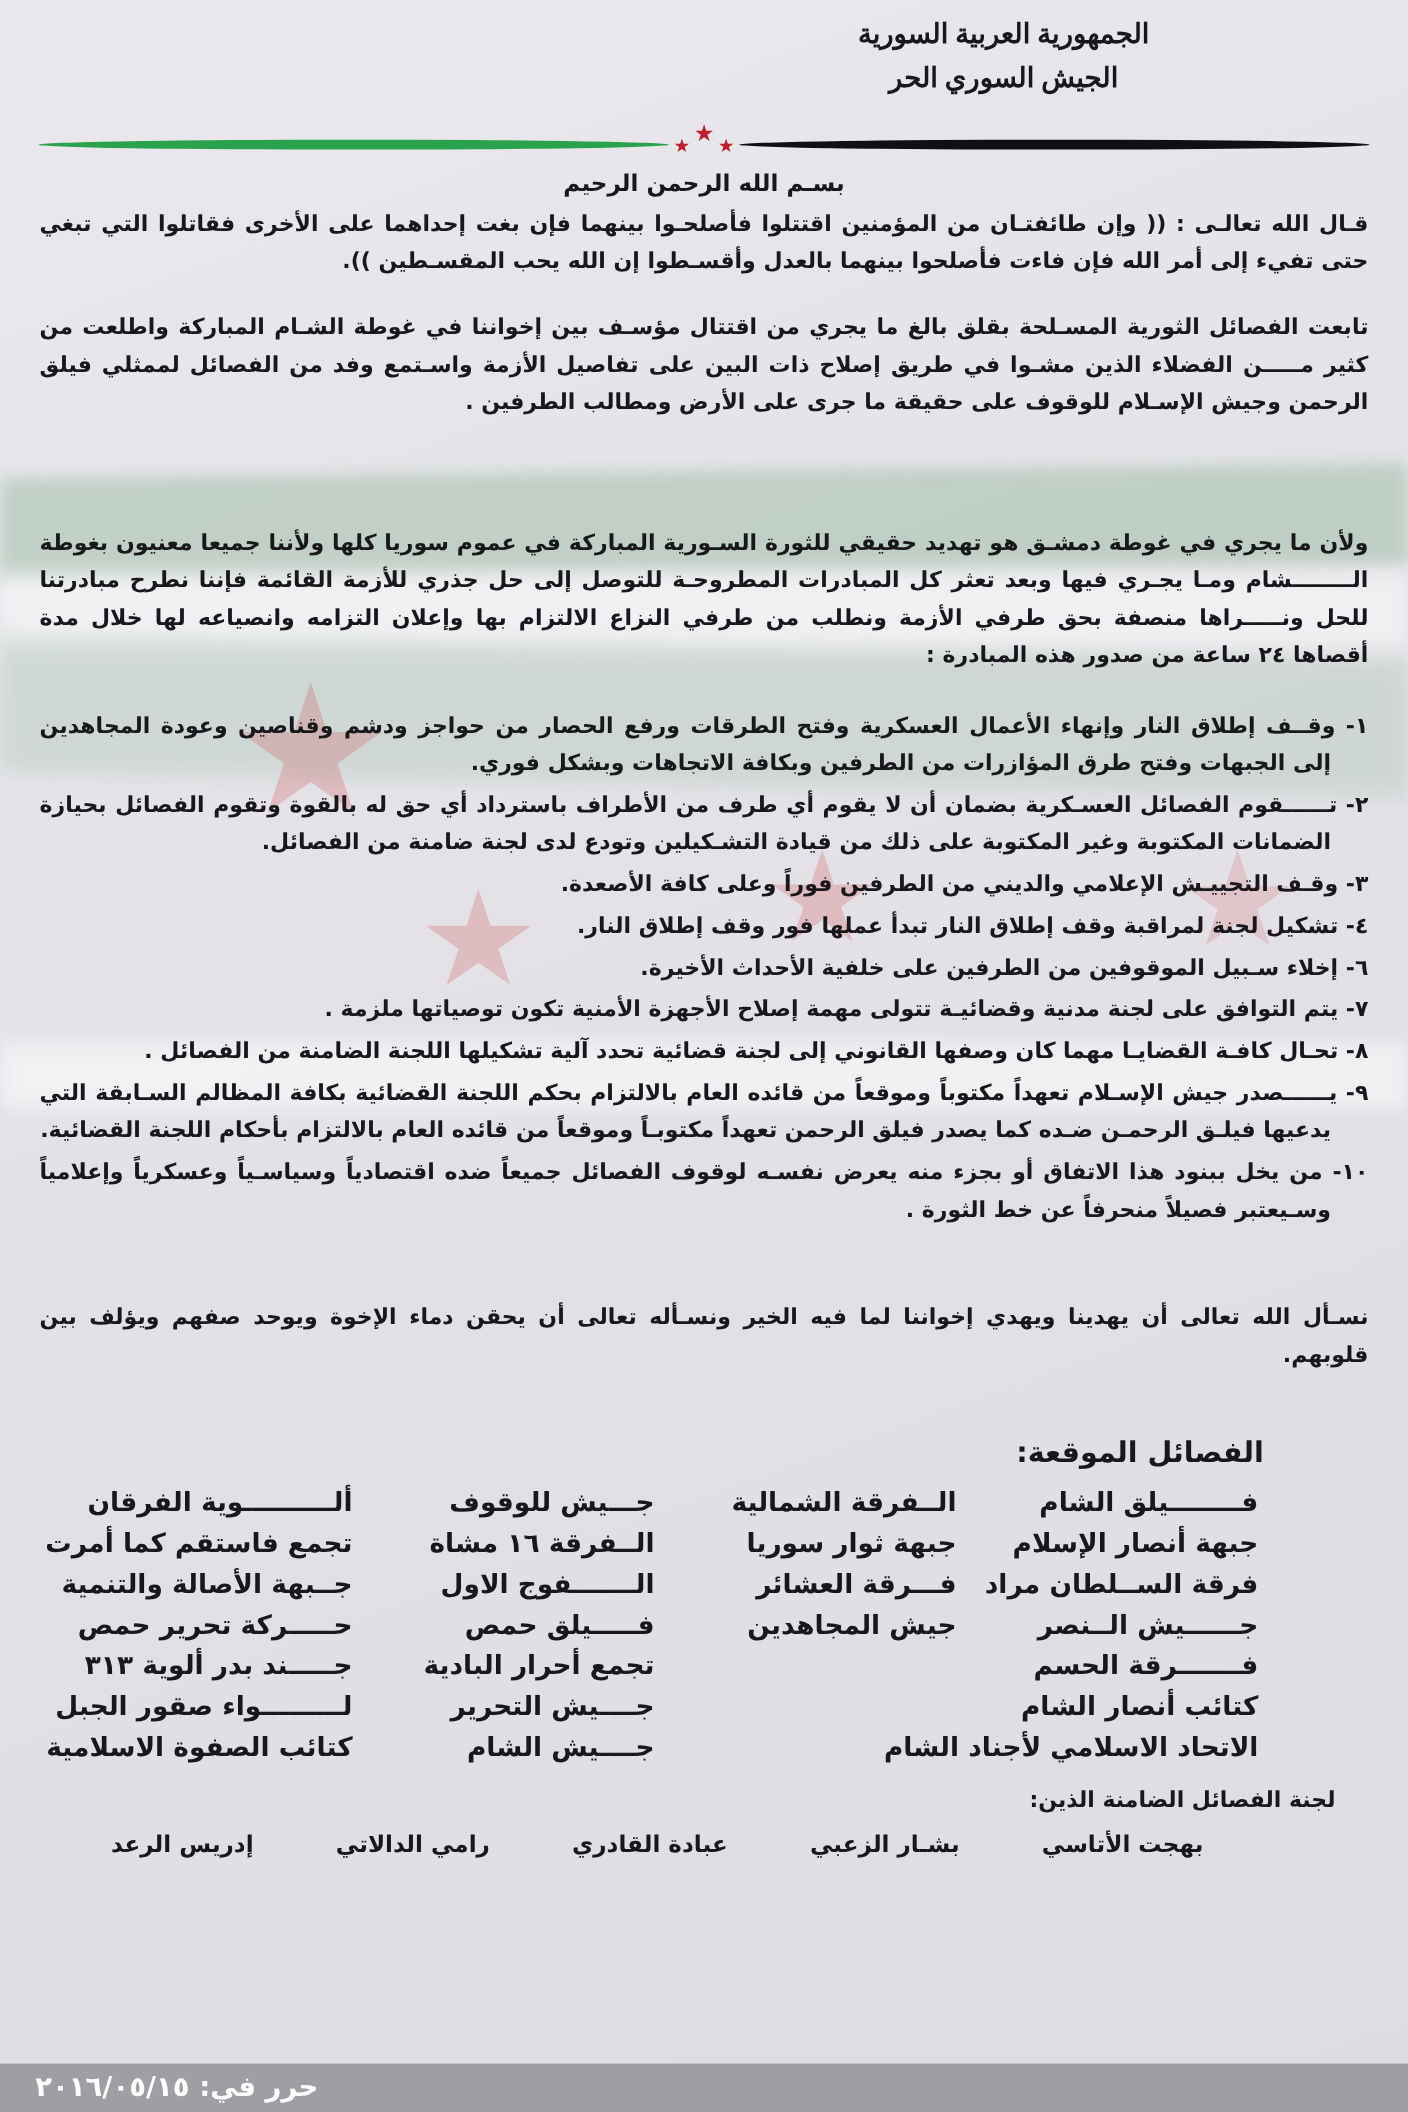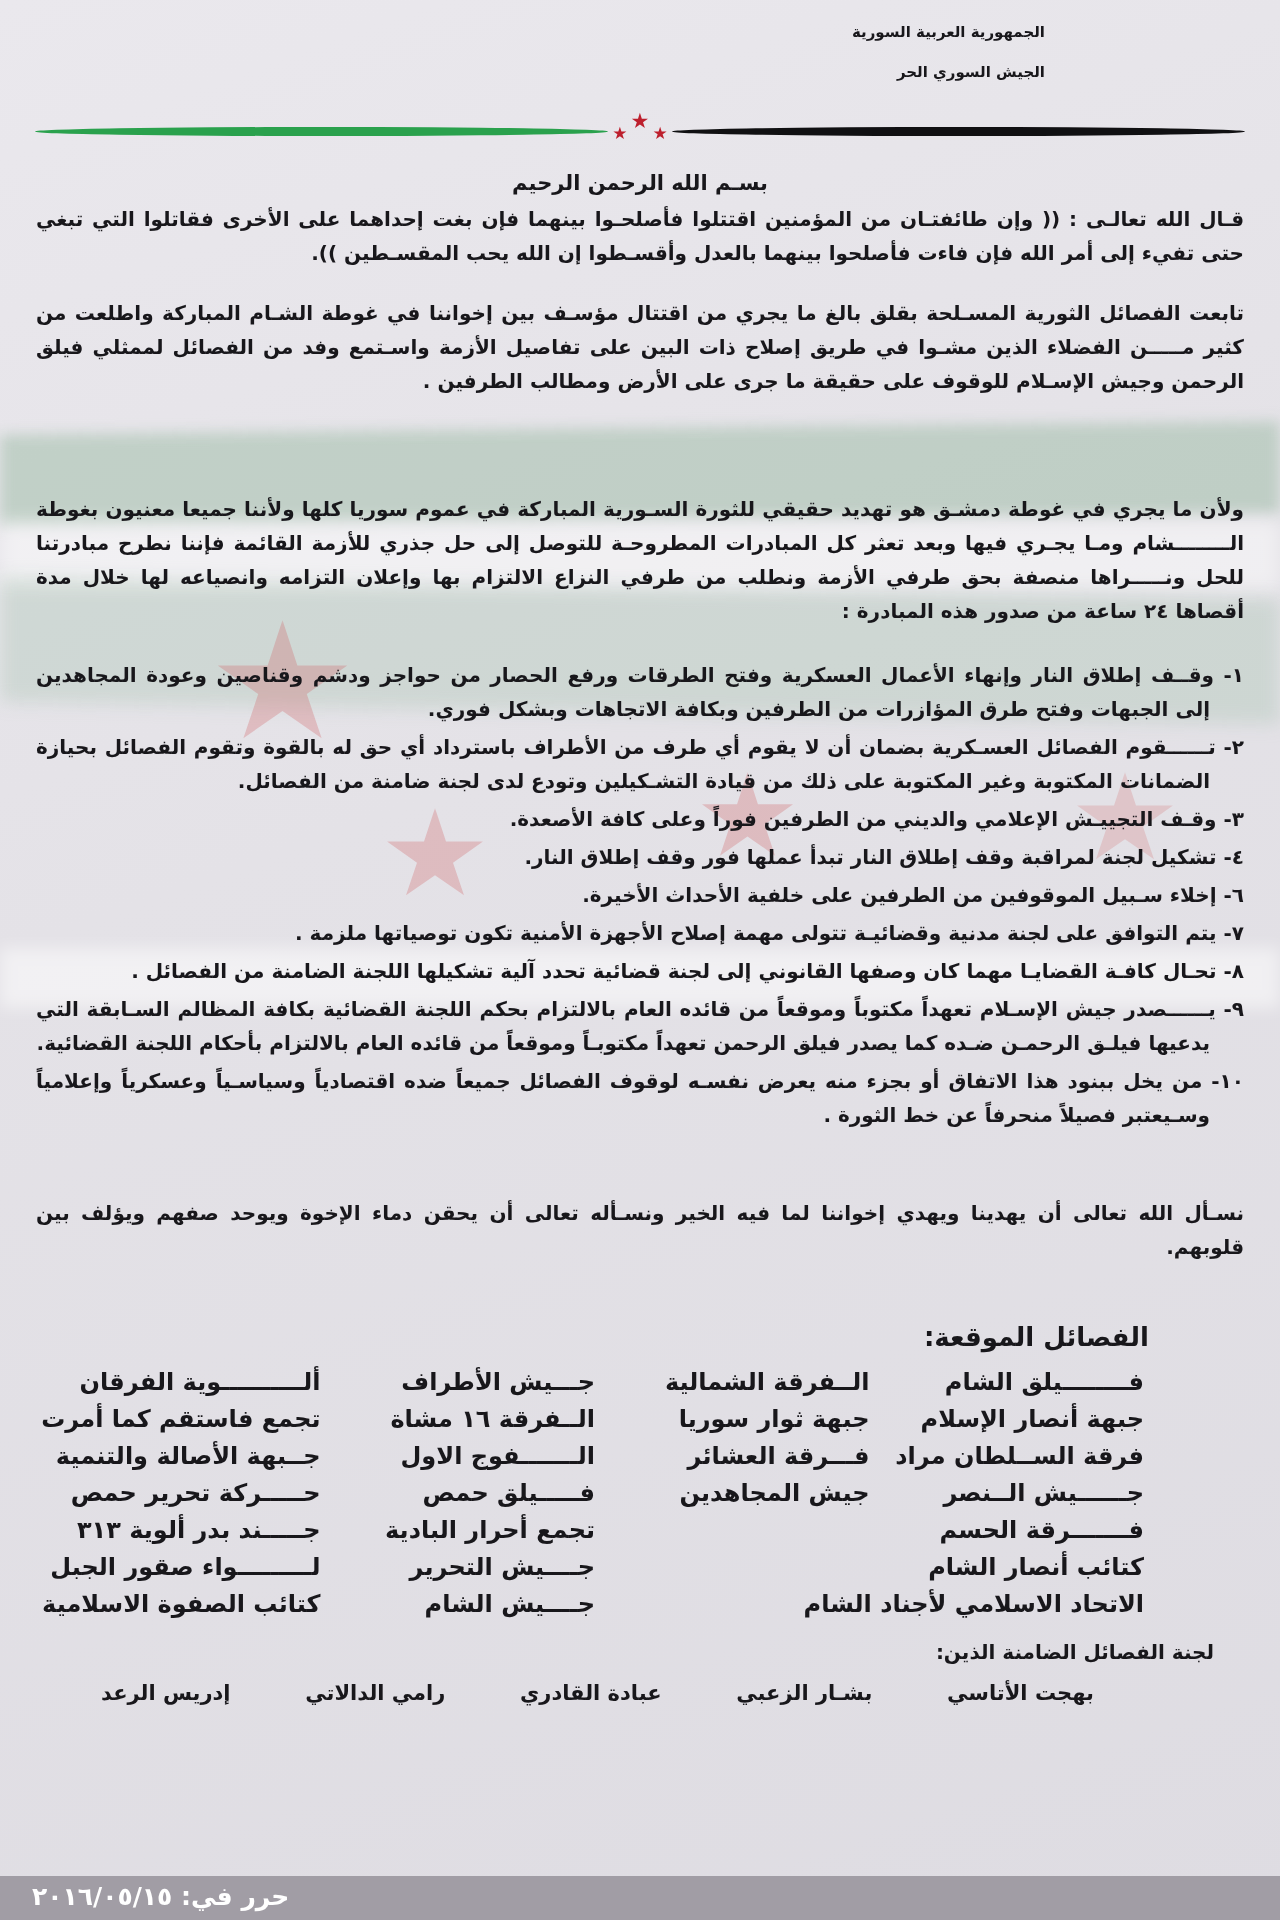--- a/index.html
+++ b/index.html
@@ -25,35 +25,35 @@
     background: rgba(208,98,102,0.30); filter: blur(2px);
     clip-path: polygon(50% 0%, 61% 35%, 98% 35%, 68% 57%, 79% 91%, 50% 70%, 21% 91%, 32% 57%, 2% 35%, 39% 35%);
   }
   .wm-star.s1 { left: 215px;  top: 620px; width: 135px; height: 130px; }
   .wm-star.s2 { left: 385px;  top: 808px; width: 100px; height: 96px;  }
   .wm-star.s3 { left: 700px;  top: 772px; width: 95px;  height: 92px;  }
   .wm-star.s4 { left: 1075px; top: 772px; width: 100px; height: 96px; background: rgba(208,98,102,0.22); }
   
   .letterhead {
     position: absolute; top: 12px; right: 235px; z-index: 2;
-    text-align: right; font-size: 15px; line-height: 40px;
+    text-align: center; font-size: 25px; line-height: 40px; font-family: Liberation Serif, serif;
   }
   
   .divider {
     position: absolute; top: 121px; left: 35px; right: 35px; z-index: 2;
     display: flex; align-items: center;
   }
   .divider .line { flex: 1; height: 9px; border-radius: 50%; }
   .divider .line.black { background: #101012; }
   .divider .line.green { background: #2aa14d; }
   .divider .stars { display: flex; align-items: flex-end; padding: 0 4px; gap: 3px; }
   .divider .stars .st { color: #bd1f2d; font-size: 17px; line-height: 17px; }
   .divider .stars .st.mid { font-size: 21px; line-height: 21px; transform: translateY(-10px); }
   
-  .doc-body { position: relative; z-index: 1; padding: 150px 36px 0 36px; font-size: 20px; margin-top: 16px; }
+  .doc-body { position: relative; z-index: 1; padding: 150px 36px 0 36px; font-size: 20px; }
   .basmala { margin: 0 0 2px 0; text-align: center; font-size: 21px; line-height: 34px; }
   .verse   { margin: 0; text-align: justify; line-height: 34px; }
   .para1   { margin: 26px 0 0 0; text-align: justify; line-height: 34px; }
   .para2   { margin: 94px 0 0 0; text-align: justify; line-height: 34px; }
   .items   { margin-top: 30px; }
   .item    { margin: 0 0 4px 0; text-align: justify; line-height: 34px; padding-right: 34px; text-indent: -34px; }
   .closing { margin: 64px 0 0 0; text-align: justify; line-height: 34px; }
   .sig-title { margin: 56px 95px 0 0; text-align: right; font-size: 26px; line-height: 34px; }
   .factions { display: flex; margin: 10px 100px 0 10px; }
   .factions .col { width: 25%; }
@@ -132,21 +132,21 @@
         <p>كتائب أنصار الشام</p>
         <p>الاتحاد الاسلامي لأجناد الشام</p>
       </div>
       <div class="col">
         <p>الــفرقة الشمالية</p>
         <p>جبهة ثوار سوريا</p>
         <p>فـــرقة العشائر</p>
         <p>جيش المجاهدين</p>
       </div>
       <div class="col">
-        <p>جـــيش الأطراف</p>
+        <p>جـــيش للوقوف</p>
         <p>الــفرقة ١٦ مشاة</p>
         <p>الـــــــفوج الاول</p>
         <p>فـــــيلق حمص</p>
         <p>تجمع أحرار البادية</p>
         <p>جــــيش التحرير</p>
         <p>جــــيش الشام</p>
       </div>
       <div class="col">
         <p>ألــــــــــوية الفرقان</p>
         <p>تجمع فاستقم كما أمرت</p>

